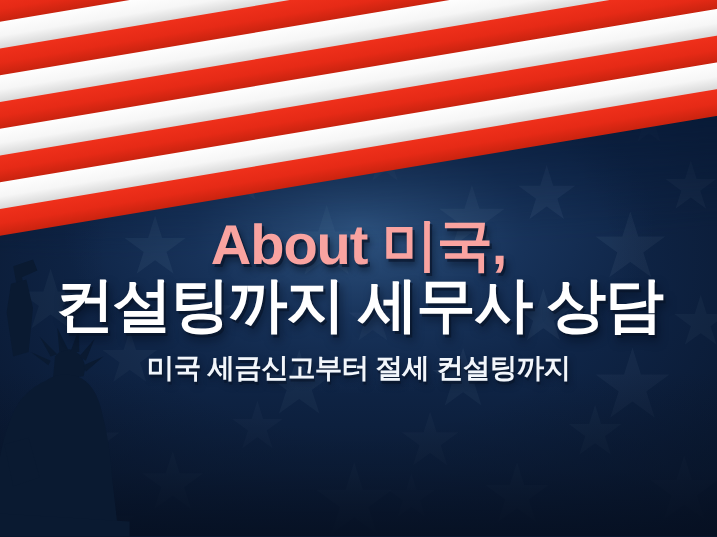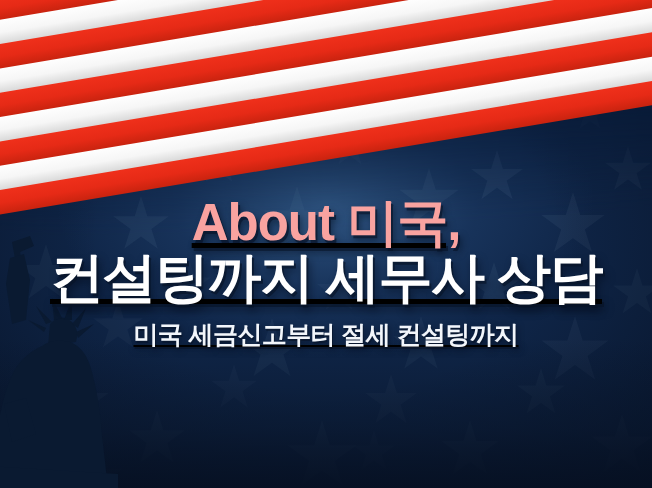--- a/index.html
+++ b/index.html
@@ -68,21 +68,20 @@
   .statue{
     position:absolute;left:-14px;top:228px;
     width:132px;height:262px;
     color:#0a1a31;
   }
 
   
   .text-block{
     position:absolute;left:0;right:0;top:196px;
     text-align:center;
-    text-decoration:underline;
   }
   .line1{
     font-size:51px;
     font-weight:bold;
     letter-spacing:-1px;
     line-height:1.06;
     color:#f9a3a0;
     text-shadow:
       2px 3px 0 rgba(8,20,40,.62),
       3px 5px 7px rgba(4,12,28,.55);

